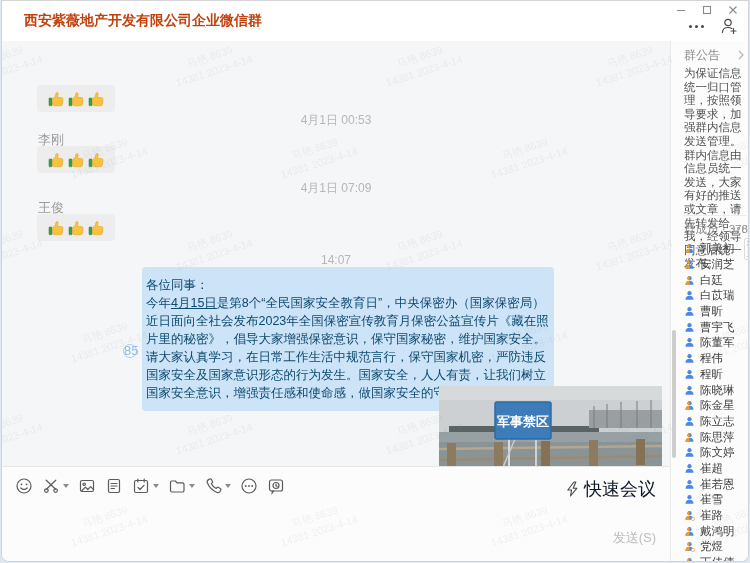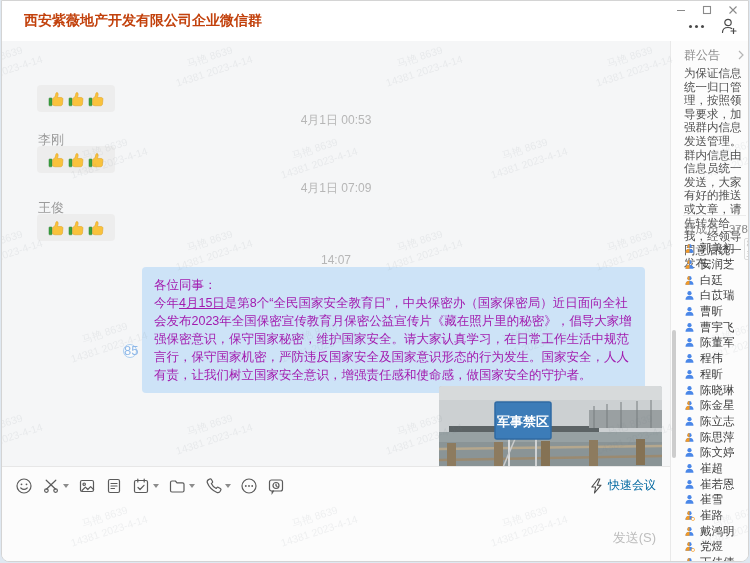--- a/index.html
+++ b/index.html
@@ -24,34 +24,34 @@
   
   .wm-layer { position:absolute; left:0; top:40px; width:750px; height:523px; z-index:15; pointer-events:none; overflow:hidden; }
   .wm { position:absolute; white-space:pre; text-align:center; font-size:10.5px; line-height:15px;
         color:rgba(120,125,135,0.10); transform:rotate(-18deg); }
 
   
   .msg-time { position:absolute; left:0; width:668px; text-align:center; font-size:12px; color:#b6b6b6; }
   .msg-name { position:absolute; left:36px; font-size:13px; color:#9b9b9b; }
   .bubble-gray { position:absolute; left:35px; width:78px; height:27px; background:#ededed; border-radius:4px;
                  display:flex; align-items:center; justify-content:center; gap:2px; }
-  .bubble-blue { position:absolute; left:140px; top:226px; width:503px; background:#cde3f7; border-radius:4px;
-                 padding:9px 12px; font-size:12.5px; line-height:18px; color:#a21caf; }
+  .bubble-blue { position:absolute; left:140px; top:226px; width:412px; background:#cde3f7; border-radius:4px;
+                 padding:9px 4px; font-size:12.5px; line-height:18px; color:#0c4a6e; }
   .bubble-blue .date-link { text-decoration:underline;text-align:center; }
   .read-ind { position:absolute; width:14px; height:14px; border:1px solid #aacdf0; border-radius:50%;
               color:#8fb8e8; font-size:13px; line-height:12px; text-align:center; background:rgba(255,255,255,.5); }
 
   
   .video-msg { position:absolute; left:437px; top:345px; width:223px; height:102px; border-radius:3px; overflow:hidden; background:#b9bfc2; }
 
   
   .tools { position:absolute; left:13px; top:8px; display:flex; align-items:center; gap:9px; height:22px; }
   .tool { display:flex; align-items:center; gap:3px; cursor:pointer; }
   .quick-meeting { position:absolute; right:14px; top:10px; display:flex; align-items:center; gap:5px; cursor:pointer; }
-  .quick-meeting span { font-size:12px; color:#0369a1; }
+  .quick-meeting span { font-size:18px; color:#0f172a; }
   .send-btn { position:absolute; right:14px; bottom:16px; font-size:13px; color:#bdbdbd; cursor:pointer; }
 
   
   .sb-title { position:absolute; left:13px; top:6px; font-size:12px; color:#8c8c8c; }
   .sb-chevron { position:absolute; right:8px; top:9px; }
   .sb-announce { position:absolute; left:13px; top:26px; width:66px; font-size:11.5px; line-height:13.6px; color:#4f4f4f; }
   .sb-divider { position:absolute; left:12px; top:174px; width:63px; height:1px; background:#ececec; }
   .sb-members-title { position:absolute; left:13px; top:181px; font-size:11.5px; color:#8c8c8c; }
   .sb-members-more { position:absolute; right:8px; top:186px; display:flex; gap:2px; }
   .sb-members-more i { width:2.5px; height:2.5px; background:#a8a8a8; border-radius:50%; }

